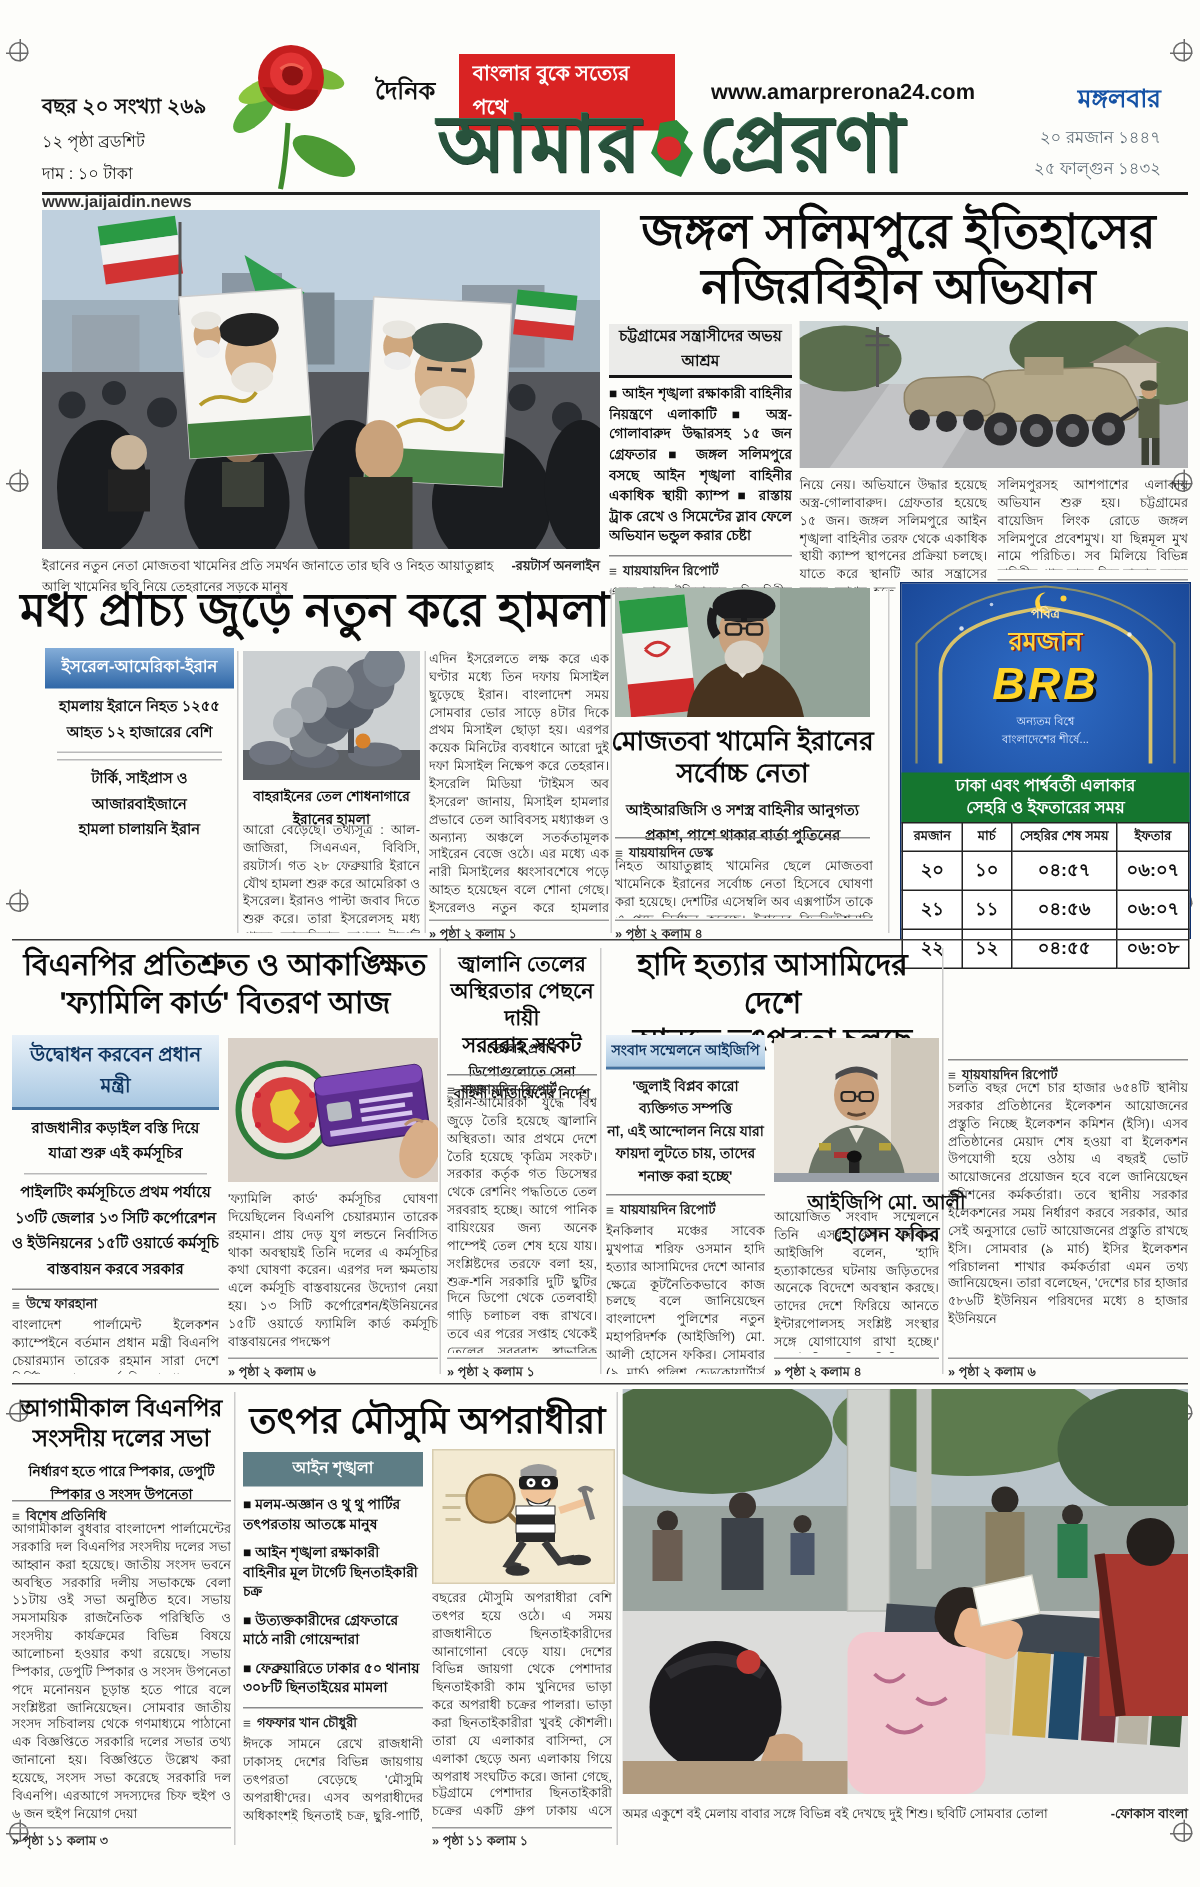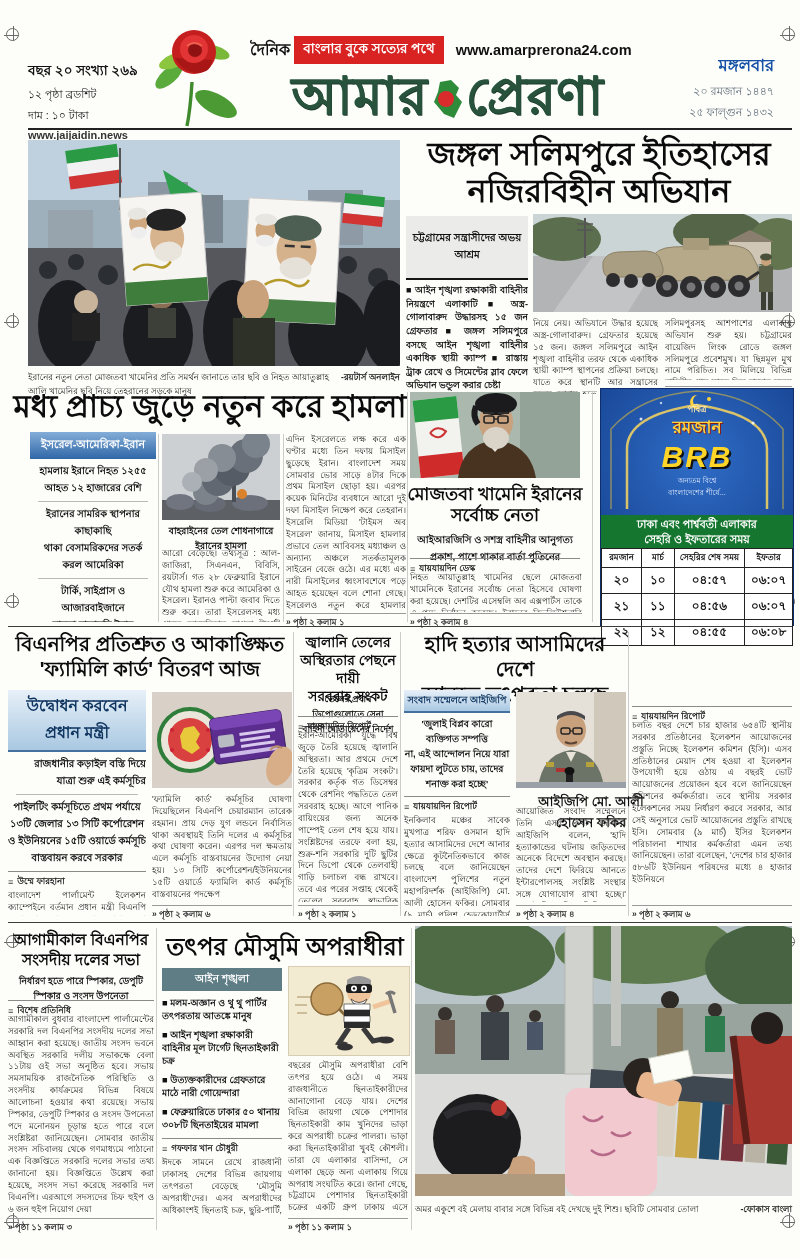--- a/index.html
+++ b/index.html
@@ -7,30 +7,30 @@
   .page{position:relative;width:800px;height:1258px;margin:0 auto;background:#fdfdfa;
         font-family:"Liberation Sans","DejaVu Sans",sans-serif;color:#111;overflow:hidden;}
   .abs{position:absolute;}
   .h{font-weight:bold;color:#0b0b0b;text-align:center;white-space:pre-line;}
   .body{font-size:8.6px;line-height:1.38;text-align:justify;color:#1d1d1d;overflow:hidden;}
   .byline{font-size:8.7px;font-weight:bold;color:#222;border-top:1px solid #8a8a8a;
           padding:2px 0 1px 0;display:flex;gap:4px;align-items:center;}
   .byline .bicon{font-size:9px;color:#444;}
   .jump{font-size:8.5px;font-weight:bold;color:#2e2e2e;border-top:1px solid #9a9a9a;padding-top:2px;cursor:pointer;}
   .kicker{background:#ebebe9;font-weight:bold;font-size:10.3px;text-align:center;
-          border-bottom:2px solid #151515;padding:14px 1px;}
+          border-bottom:2px solid #151515;padding:0 1px;}
   .bullets{font-size:9.1px;font-weight:bold;line-height:1.5;text-align:justify;padding-top:4px;color:#101010;}
   .deck{font-weight:bold;text-align:center;white-space:pre-line;color:#101010;}
   .rule{border-bottom:1px solid #b9b9b9;margin:4px 8px;}
   .caption{font-size:8.6px;color:#222;display:flex;justify-content:space-between;gap:8px;}
   .caption .cr{font-weight:bold;white-space:nowrap;}
   .labelbox{background:linear-gradient(180deg,#84add8,#2f67a7);color:#fff;font-weight:bold;
             text-align:center;font-size:11px;padding:4px 2px;}
   .bluebox{background:linear-gradient(180deg,#e7f0f8,#a9c8e2);color:#0f3560;font-weight:bold;
-           text-align:center;font-size:16px;padding:3px 2px;border-bottom:2px solid #44729f;}
+           text-align:center;font-size:13px;padding:3px 2px;border-bottom:2px solid #44729f;}
   .slatebox{background:#5e7d85;color:#fff;font-weight:bold;text-align:center;font-size:10.5px;padding:3px 2px;}
   .crime-b{font-size:9.3px;font-weight:bold;line-height:1.4;margin:6px 0;color:#101010;}
   .vr{position:absolute;width:1px;background:#cccccb;}
   .hrs{position:absolute;height:1px;background:#3c3c3c;left:8px;width:784px;}
   .photo{background:#dcdcda;overflow:hidden;}
   .photo svg{display:block;}
   
   .reg{position:absolute;width:11px;height:11px;border:1.2px solid #6a6a6a;border-radius:50%;}
   .reg:before,.reg:after{content:"";position:absolute;background:#6a6a6a;}
   .reg:before{left:50%;top:-3px;width:1px;height:15px;}
@@ -77,21 +77,21 @@
       <ellipse cx="34" cy="36" rx="18" ry="7" fill="#8cc63e" transform="rotate(-22 34 36)"></ellipse>
       <ellipse cx="72" cy="28" rx="16" ry="6.5" fill="#7ab83a" transform="rotate(16 72 28)"></ellipse>
       <circle cx="52" cy="28" r="22" fill="#c41e1e"></circle>
       <path d="M33,34 Q40,48 56,49 Q70,48 70,36" fill="#a81616"></path>
       <circle cx="52" cy="25" r="14" fill="#e23434"></circle>
       <circle cx="53" cy="26" r="7" fill="#8f1212"></circle>
       <path d="M45,22 Q52,16 60,22" stroke="#f06050" stroke-width="2" fill="none"></path>
     </svg>
   </div>
 
-  <div class="abs" style="left:250px;top:36px;width:400px;display:flex;align-items:center;gap:4px">
+  <div class="abs" style="left:250px;top:36px;width:400px;display:flex;align-items:center;gap:16px">
     <span style="font-size:16px;font-weight:900">দৈনিক</span>
     <span class="redbox">বাংলার বুকে সত্যের পথে</span>
     <span style="font-size:14.5px;font-weight:900;margin-left:8px">www.amarprerona24.com</span>
   </div>
 
   <div class="abs mast-title" style="left:246px;top:56px;width:404px;font-size:52px">
     <span>আমার</span>
     <span style="display:inline-flex">
       <svg width="30" height="40" viewBox="0 0 30 40">
         <path d="M8,2 L19,0 L27,8 L24,15 L30,22 L22,38 L12,34 L2,22 L6,12 Z" fill="#2e8b3a"></path>
@@ -246,23 +246,20 @@
   <div class="abs body" style="left:665px;top:318px;width:127px;height:62px">সলিমপুরসহ আশপাশের এলাকায় অভিযান শুরু হয়। চট্টগ্রামের বায়েজিদ লিংক রোডে জঙ্গল সলিমপুরে প্রবেশমুখ। যা ছিন্নমূল মুখ নামে পরিচিত। সব মিলিয়ে বিভিন্ন বাহিনীর প্রায় সাড়ে তিন হাজার সদস্য অপারেশনে অংশ নেন। যার মধ্যে ছিলেন সেনা বাহিনীর ৫৫৩</div>
   <div class="abs jump" style="left:665px;top:386px;width:127px">» পৃষ্ঠা ২ কলাম ৬</div>
 
   <div class="abs h" style="left:8px;top:382px;width:404px;font-size:31px">মধ্য প্রাচ্য জুড়ে নতুন করে হামলা</div>
 
   <div class="abs" style="left:30px;top:432px;width:126px;height:190px;overflow:hidden">
     <div class="labelbox">ইসরেল-আমেরিকা-ইরান</div>
     <div class="deck" style="font-size:9.8px;margin-top:4px">হামলায় ইরানে নিহত ১২৫৫
 আহত ১২ হাজারের বেশি</div>
     <div class="rule"></div>
-    <div class="deck" style="font-size:9.8px">ইরানের সামরিক স্থাপনার কাছাকাছি
-থাকা বেসামরিকদের সতর্ক
-করল আমেরিকা</div>
     <div class="rule"></div>
     <div class="deck" style="font-size:9.8px">টার্কি, সাইপ্রাস ও আজারবাইজানে
 হামলা চালায়নি ইরান</div>
 
   </div>
 
   <div class="abs photo" style="left:162px;top:434px;width:118px;height:86px">
     <svg width="118" height="86" viewBox="0 0 118 86">
       <rect width="118" height="86" fill="#ccd0d2"></rect>
       <rect y="66" width="118" height="20" fill="#5d6166"></rect>
@@ -380,21 +377,21 @@
   <div class="vr" style="left:293px;top:632px;height:284px"></div>
   <div class="vr" style="left:400px;top:632px;height:284px"></div>
   <div class="vr" style="left:628px;top:632px;height:284px"></div>
   <div class="vr" style="left:156px;top:928px;height:302px"></div>
   <div class="vr" style="left:411px;top:928px;height:302px"></div>
 
   <div class="abs h" style="left:8px;top:632px;width:284px;font-size:20px;line-height:1.25">বিএনপির প্রতিশ্রুত ও আকাঙ্ক্ষিত
 'ফ্যামিলি কার্ড' বিতরণ আজ</div>
   <div class="abs" style="left:8px;top:690px;width:138px;height:226px;overflow:hidden">
     <div class="bluebox">উদ্বোধন করবেন প্রধান মন্ত্রী</div>
-    <div class="deck" style="font-size:10px;margin-top:4px;text-align:right">রাজধানীর কড়াইল বস্তি দিয়ে
+    <div class="deck" style="font-size:10px;margin-top:4px;text-align:center">রাজধানীর কড়াইল বস্তি দিয়ে
 যাত্রা শুরু এই কর্মসূচির</div>
     <div class="rule"></div>
     <div class="deck" style="font-size:10px;text-align:center">পাইলটিং কর্মসূচিতে প্রথম পর্যায়ে
 ১৩টি জেলার ১৩ সিটি কর্পোরেশন
 ও ইউনিয়নের ১৫টি ওয়ার্ডে কর্মসূচি
 বাস্তবায়ন করবে সরকার</div>
     <div class="byline" style="margin-top:4px">
       <span class="bicon">≡</span>
       <span>উম্মে ফারহানা</span>
     </div>

